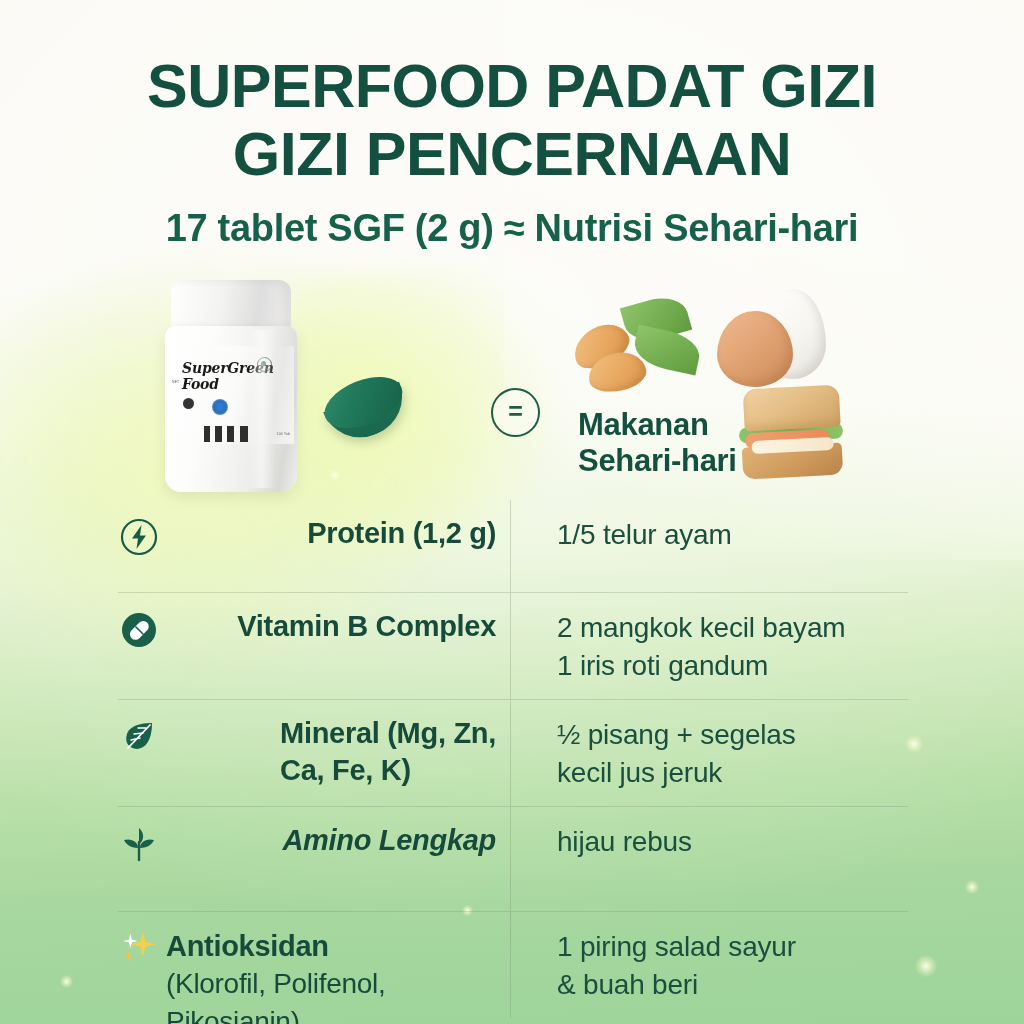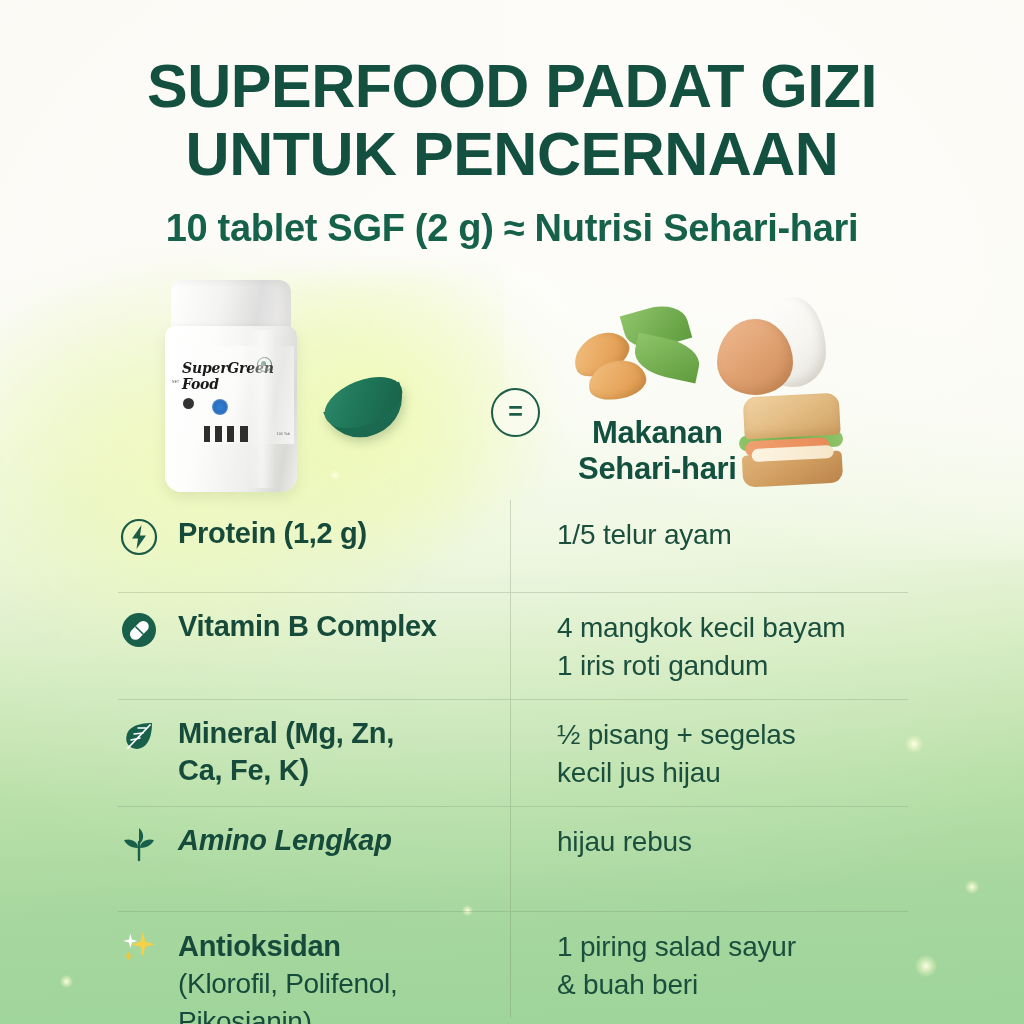--- a/index.html
+++ b/index.html
@@ -256,24 +256,23 @@
     font-weight: bold;
     font-size: 25px;
     line-height: 25px;
     margin-top: -3px;
   }
 
   
   .food-cluster {
     position: absolute;
     left: 560px;
-    top: 12px;
+    top: 4px;
     width: 330px;
     height: 230px;
-    text-align: center;
   }
   .almond-group { position: absolute; left: 12px; top: 20px; width: 140px; height: 105px; }
   .leafy { position: absolute; border-radius: 0 55% 0 55%; background: linear-gradient(140deg,#8fc46a,#5f9c3e); }
   .almond {
     position: absolute;
     width: 58px; height: 38px;
     border-radius: 52% 48% 48% 52% / 60% 60% 40% 40%;
     background: linear-gradient(135deg, #f2c182 0%, #e8a860 55%, #d89248 100%);
     box-shadow: inset -4px -3px 6px rgba(160,105,40,0.30);
   }
@@ -350,22 +349,23 @@
     border-top: 1px solid rgba(120,140,110,0.28);
     position: relative;
   }
   .row:first-child { border-top: none; }
   .col-left {
     width: 392px;
     box-sizing: border-box;
     padding: 14px 14px 14px 0;
     display: flex;
     align-items: flex-start;
-    gap: 18px;
+    gap: 6px;
     min-height: 66px;
+    justify-content: space-between;
   }
   .col-right {
     width: 398px;
     box-sizing: border-box;
     padding: 16px 6px 14px 46px;
     border-left: 1px solid rgba(120,140,110,0.30);
     min-height: 66px;
   }
   .ico {
     flex: 0 0 auto;
@@ -417,22 +417,22 @@
   <div class="sparkle" style="left:965px;top:880px;width:14px;height:14px;"></div>
   <div class="sparkle" style="left:60px;top:975px;width:13px;height:13px;"></div>
   <div class="sparkle" style="left:905px;top:735px;width:18px;height:18px;"></div>
   <div class="sparkle" style="left:462px;top:905px;width:11px;height:11px;"></div>
   <div class="sparkle" style="left:330px;top:470px;width:10px;height:10px;"></div>
 
   <div class="bg-vignette"></div>
 
   <div class="headings">
     <div class="title-line">SUPERFOOD PADAT GIZI</div>
-    <div class="title-line">UNTUK PENCERNAAN</div>
-    <div class="subtitle">10 tablet SGF (2 g) ≈ Nutrisi Sehari-hari</div>
+    <div class="title-line">GIZI PENCERNAAN</div>
+    <div class="subtitle">17 tablet SGF (2 g) ≈ Nutrisi Sehari-hari</div>
   </div>
 
   <div class="hero">
 
     <div class="bottle">
       <div class="bottle-cap"></div>
       <div class="bottle-body"></div>
       <div class="bottle-label">
         <div class="label-mark"></div>
         <div class="label-brand">
@@ -517,21 +517,21 @@
               <line x1="20" y1="15" x2="20" y2="26" stroke="#186049" stroke-width="1.6"></line>
             </g>
           </svg>
         </div>
         <div class="nutrient">
           <span>Vitamin B Complex</span>
         </div>
       </div>
       <div class="col-right">
         <div class="equiv">
-          <span>4 mangkok kecil bayam</span>
+          <span>2 mangkok kecil bayam</span>
           <span>1 iris roti gandum</span>
         </div>
       </div>
     </div>
 
     <div class="row r3">
       <div class="col-left">
         <div class="ico">
           <svg width="40" height="40" viewBox="0 0 40 40">
             <path d="M33 6 C33 6 12 5 8 17 C4.5 27.5 13 33.5 20.5 31.5 C30 29 33 18 33 6 Z" fill="#186049"></path>
@@ -540,21 +540,21 @@
           </svg>
         </div>
         <div class="nutrient">
           <span>Mineral (Mg, Zn,</span>
           <span class="sub" style="font-weight:bold;">Ca, Fe, K)</span>
         </div>
       </div>
       <div class="col-right">
         <div class="equiv">
           <span>½ pisang + segelas</span>
-          <span>kecil jus hijau</span>
+          <span>kecil jus jeruk</span>
         </div>
       </div>
     </div>
 
     <div class="row r4">
       <div class="col-left">
         <div class="ico">
           <svg width="40" height="40" viewBox="0 0 40 40">
             <path d="M20 36 L20 18" stroke="#186049" stroke-width="2.4" stroke-linecap="round"></path>
             <path d="M20 20 C20 10 20 6 20 4 C26 9 25 17 20 20 Z" fill="#186049"></path>

